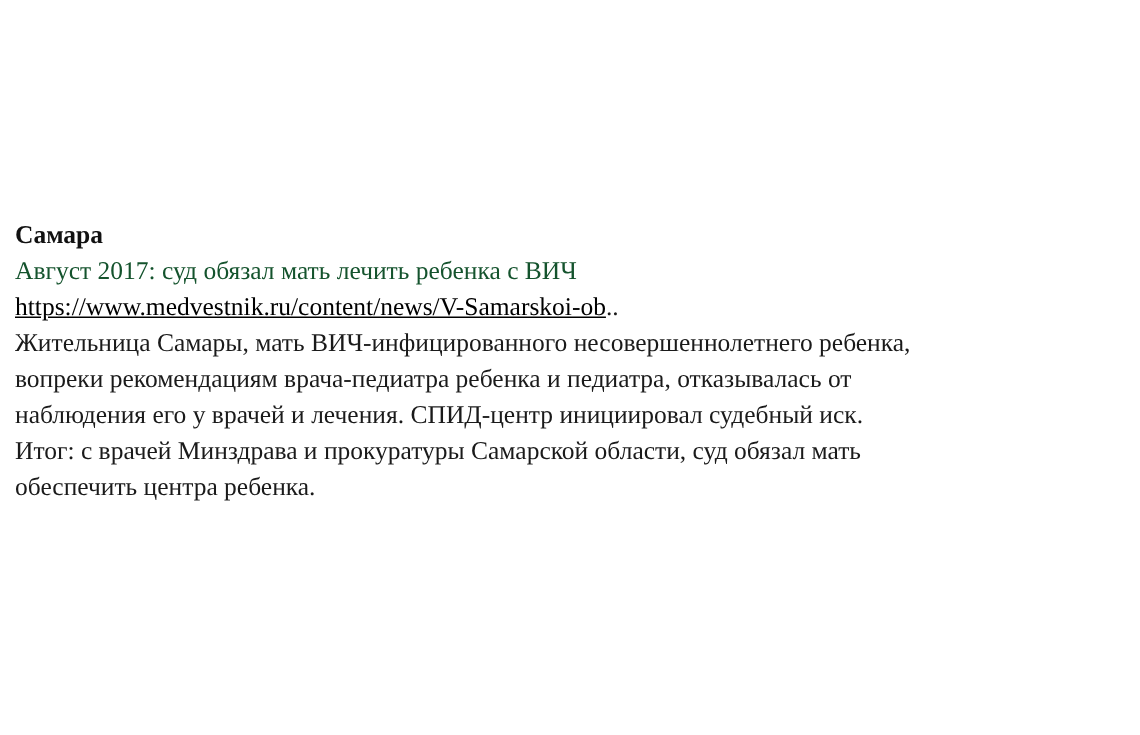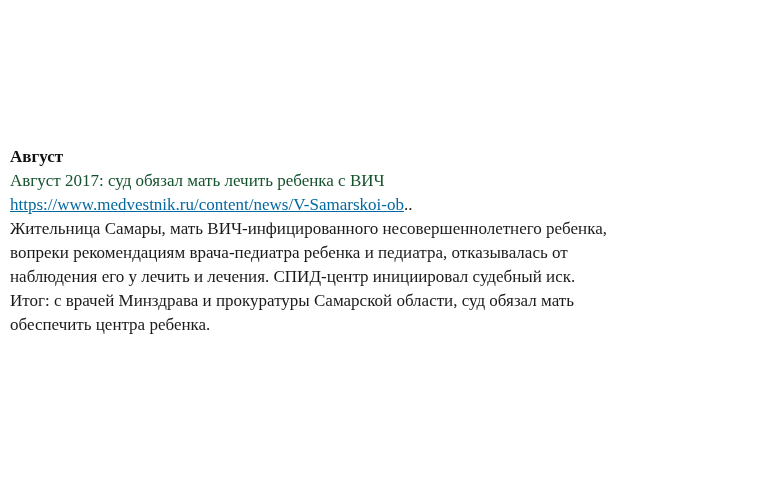--- a/index.html
+++ b/index.html
@@ -40,21 +40,21 @@
     margin: 0;
     white-space: nowrap;
   }
   .link-line {
     font-size: 17px;
     line-height: 24px;
     margin: 0;
     white-space: nowrap;
   }
   .link {
-    color: #0369a1;
+    color: #000000;
     text-decoration: underline;
     text-align: right;
   }
   .link-tail {
     color: #1a1a1a;
   }
   .para {
     font-size: 17px;
     line-height: 24px;
     color: #1a1a1a;
@@ -65,30 +65,30 @@
     white-space: nowrap;
     font-family: Liberation Serif, serif;
   }
 </style>
 </head>
 <body>
 
 <div class="page">
   <div class="content">
 
-    <div class="heading">Август</div>
+    <div class="heading">Самара</div>
 
     <div class="line">Август 2017: суд обязал мать лечить ребенка с ВИЧ</div>
 
     <div class="link-line">
       <a class="link" href="#">https://www.medvestnik.ru/content/news/V-Samarskoi-ob</a><span class="link-tail">..</span>
     </div>
 
     <div class="para">
       <span class="pline">Жительница Самары, мать ВИЧ-инфицированного несовершеннолетнего ребенка,</span>
       <span class="pline">вопреки рекомендациям врача-педиатра ребенка и педиатра, отказывалась от</span>
-      <span class="pline">наблюдения его у лечить и лечения. СПИД-центр инициировал судебный иск.</span>
+      <span class="pline">наблюдения его у врачей и лечения. СПИД-центр инициировал судебный иск.</span>
       <span class="pline">Итог: с врачей Минздрава и прокуратуры Самарской области, суд обязал мать</span>
       <span class="pline">обеспечить центра ребенка.</span>
     </div>
 
   </div>
 </div>
 
 </body></html>

